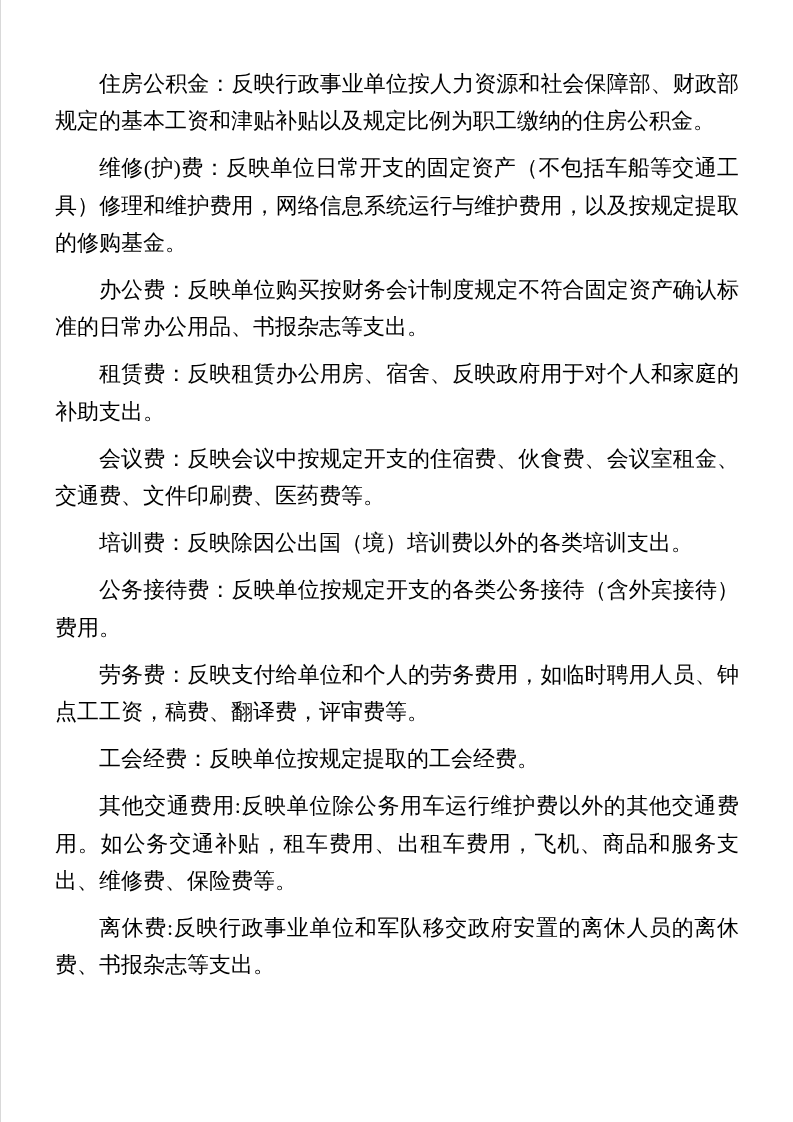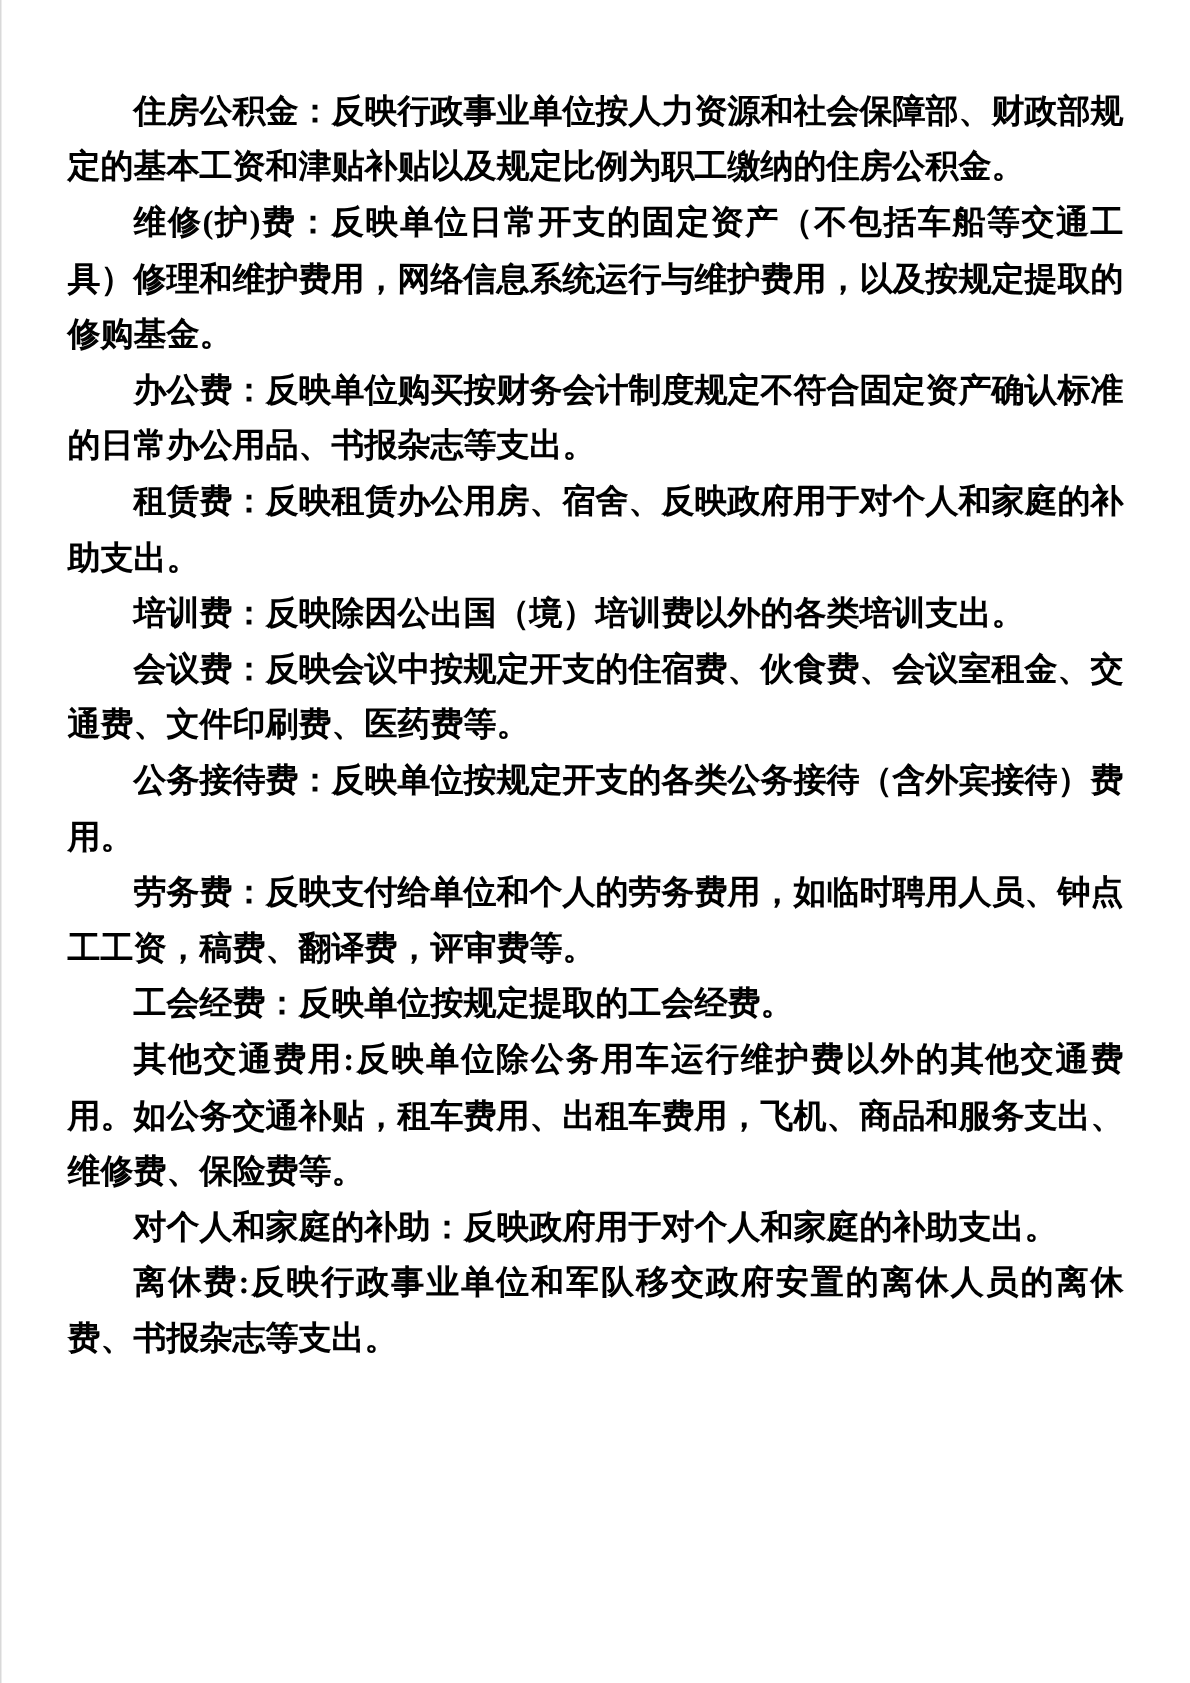--- a/index.html
+++ b/index.html
@@ -32,39 +32,37 @@
     top: 55px;
     width: 704px;
     color: #000000;
     font-family: "Liberation Serif", "DejaVu Serif", serif;
     font-size: 22px;
     line-height: 37.2px;
     text-align: justify;
     text-justify: inter-ideograph;
   }
   .para {
-    margin: 0;
+    margin: 10px;
     padding: 0;
     text-indent: 2em;
     word-break: break-all;
-    font-weight: bold;
   }
 </style>
 </head>
 <body>
 
 <div class="page" style="background: rgb(255, 255, 255);">
   <div class="left-edge" style="background: rgb(217, 217, 217);"></div>
   <div class="text-block" style="color: rgb(0, 0, 0);">
     <p class="para">住房公积金：反映行政事业单位按人力资源和社会保障部、财政部规定的基本工资和津贴补贴以及规定比例为职工缴纳的住房公积金。</p>
     <p class="para">维修(护)费：反映单位日常开支的固定资产（不包括车船等交通工具）修理和维护费用，网络信息系统运行与维护费用，以及按规定提取的修购基金。</p>
     <p class="para">办公费：反映单位购买按财务会计制度规定不符合固定资产确认标准的日常办公用品、书报杂志等支出。</p>
     <p class="para">租赁费：反映租赁办公用房、宿舍、反映政府用于对个人和家庭的补助支出。</p>
+    <p class="para">会议费：反映会议中按规定开支的住宿费、伙食费、会议室租金、交通费、文件印刷费、医药费等。</p>
     <p class="para">培训费：反映除因公出国（境）培训费以外的各类培训支出。</p>
-    <p class="para">会议费：反映会议中按规定开支的住宿费、伙食费、会议室租金、交通费、文件印刷费、医药费等。</p>
     <p class="para">公务接待费：反映单位按规定开支的各类公务接待（含外宾接待）费用。</p>
     <p class="para">劳务费：反映支付给单位和个人的劳务费用，如临时聘用人员、钟点工工资，稿费、翻译费，评审费等。</p>
     <p class="para">工会经费：反映单位按规定提取的工会经费。</p>
     <p class="para">其他交通费用:反映单位除公务用车运行维护费以外的其他交通费用。如公务交通补贴，租车费用、出租车费用，飞机、商品和服务支出、维修费、保险费等。</p>
-    <p class="para">对个人和家庭的补助：反映政府用于对个人和家庭的补助支出。</p>
     <p class="para">离休费:反映行政事业单位和军队移交政府安置的离休人员的离休费、书报杂志等支出。</p>
   </div>
 </div>
 
 </body></html>

